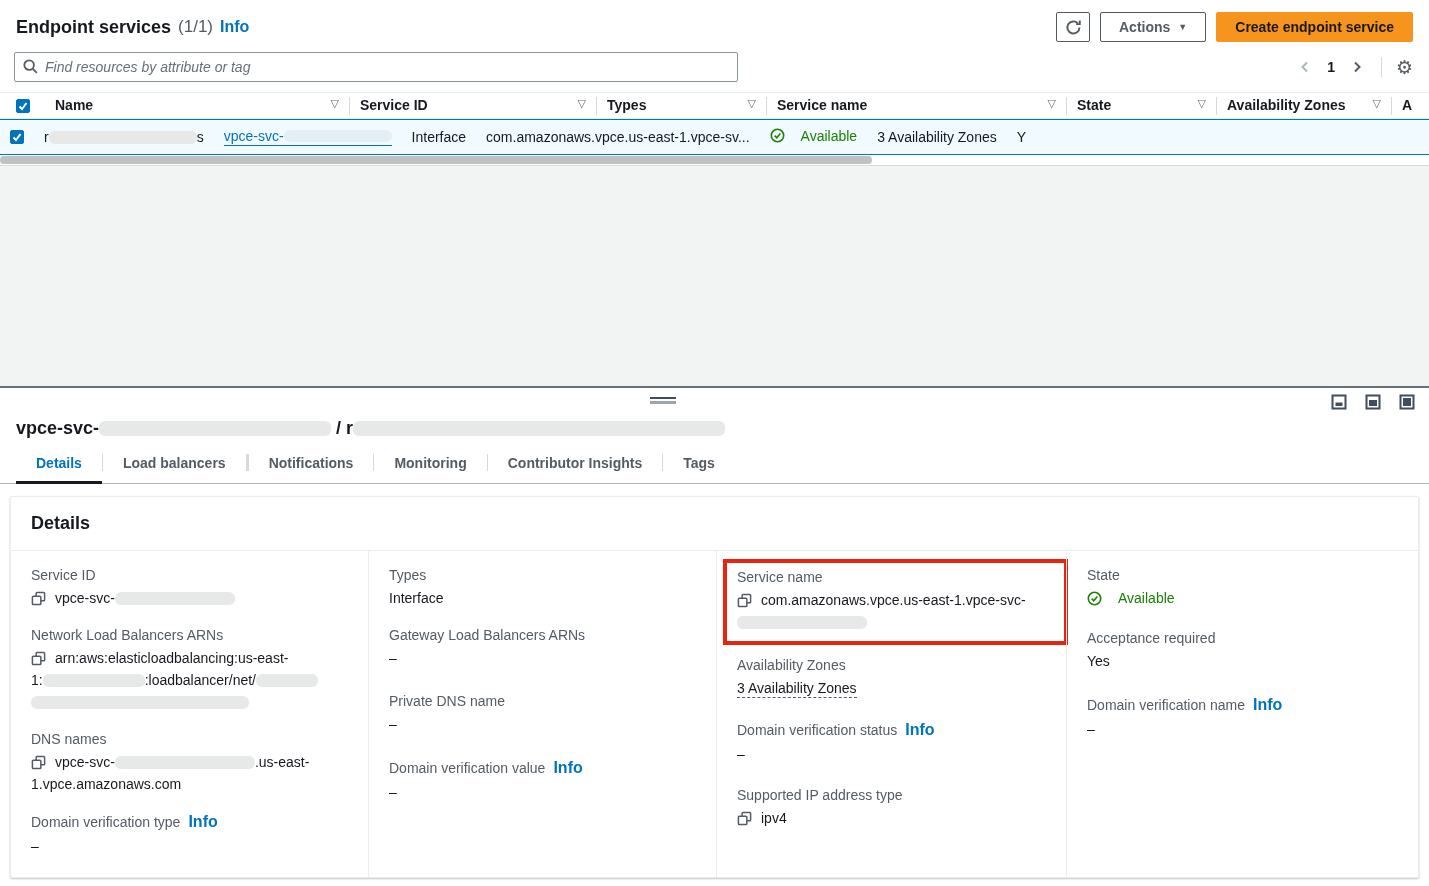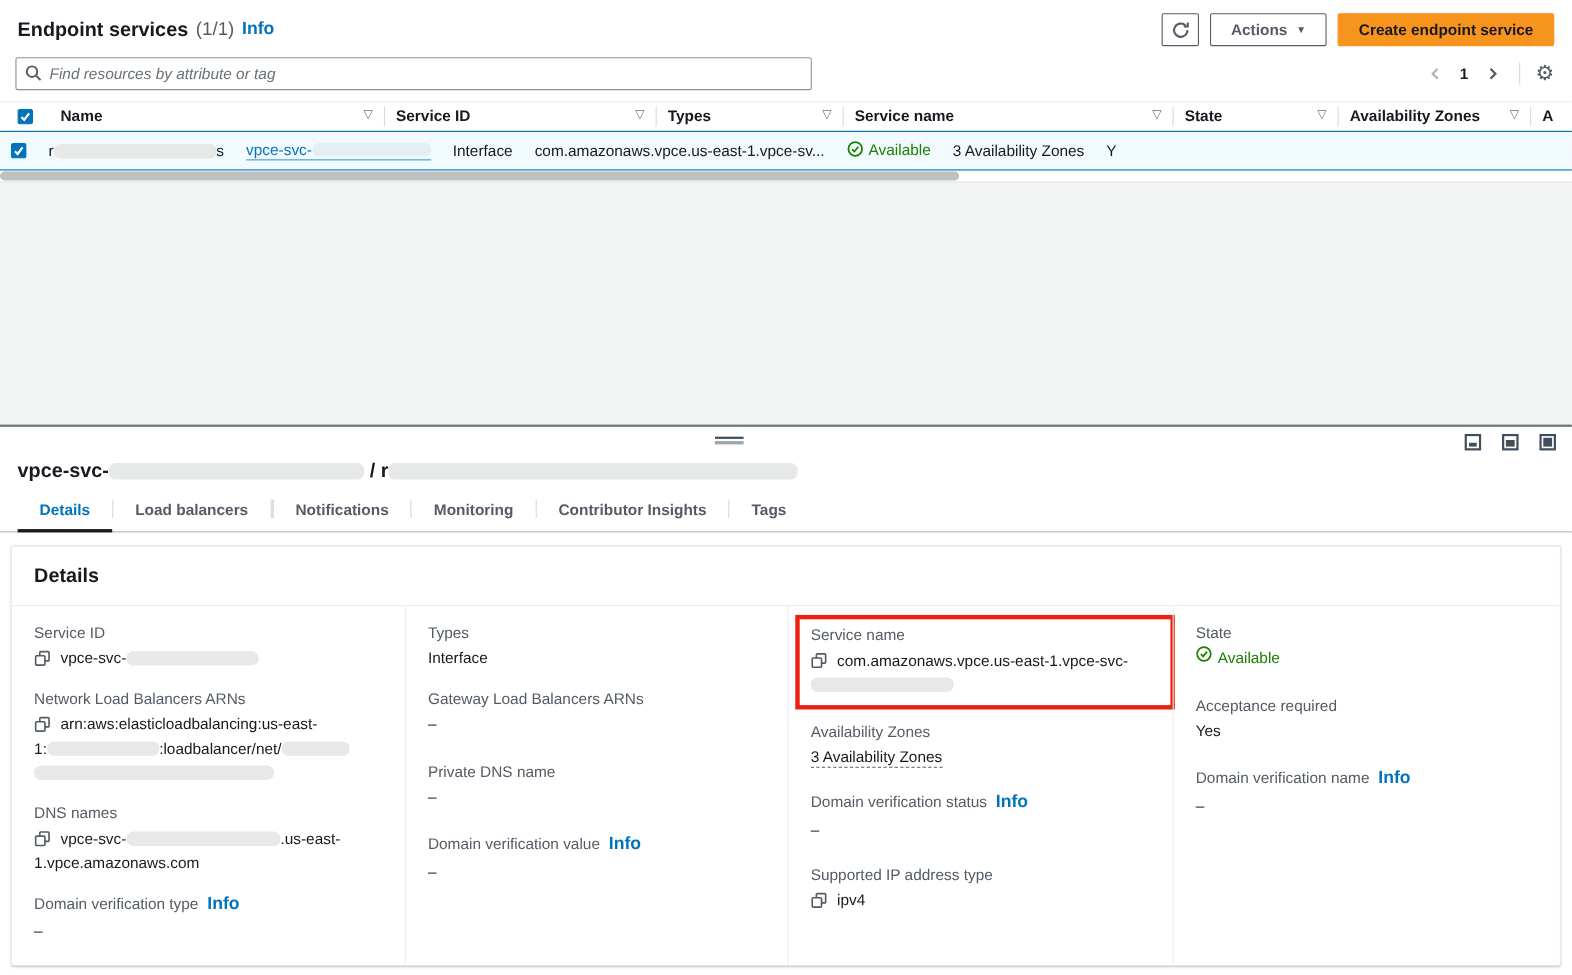--- a/index.html
+++ b/index.html
@@ -59,21 +59,21 @@
     border-top: 1px solid #0073bb; border-bottom: 1px solid #0073bb; overflow: hidden; }
   .td { padding: 0 10px; flex: 0 0 auto; white-space: nowrap; overflow: hidden; }
 
   .checkbox { width: 14px; height: 14px; background: #0073bb; border: 1px solid #0073bb;
     border-radius: 2px; display: inline-flex; align-items: center; justify-content: center; cursor: pointer; }
 
   .redact { display: inline-block; height: 13px; background: #e7e8e8; border-radius: 6px; vertical-align: -2px; }
   .id-link { color: #0073bb; text-decoration: none; cursor: pointer; border-bottom: 1px solid #0073bb;
     display: inline-flex; align-items: center; padding-bottom: 1px; }
   .id-link .redact { background: #e3eef5; }
-  .state-ok { color: #1d8102; display: inline-flex; gap: 5px; }
+  .state-ok { color: #1d8102; display: inline-flex; align-items: center; gap: 16px; }
   .dashed-link { color: #16191f; border-bottom: 1px dashed #545b64; cursor: pointer; padding-bottom: 1px; }
 
   .hscroll { height: 10px; padding: 1px 0; }
   .hscroll-thumb { height: 8px; width: 61%; background: #bfc0c0; border-radius: 4px; cursor: pointer; }
 
   
   .split-gap { flex: 1 1 auto; background: #f2f3f3; }
 
   
   .detail-pane { flex: 0 0 493px; background: #fff; border-top: 2px solid #687078; position: relative; }

